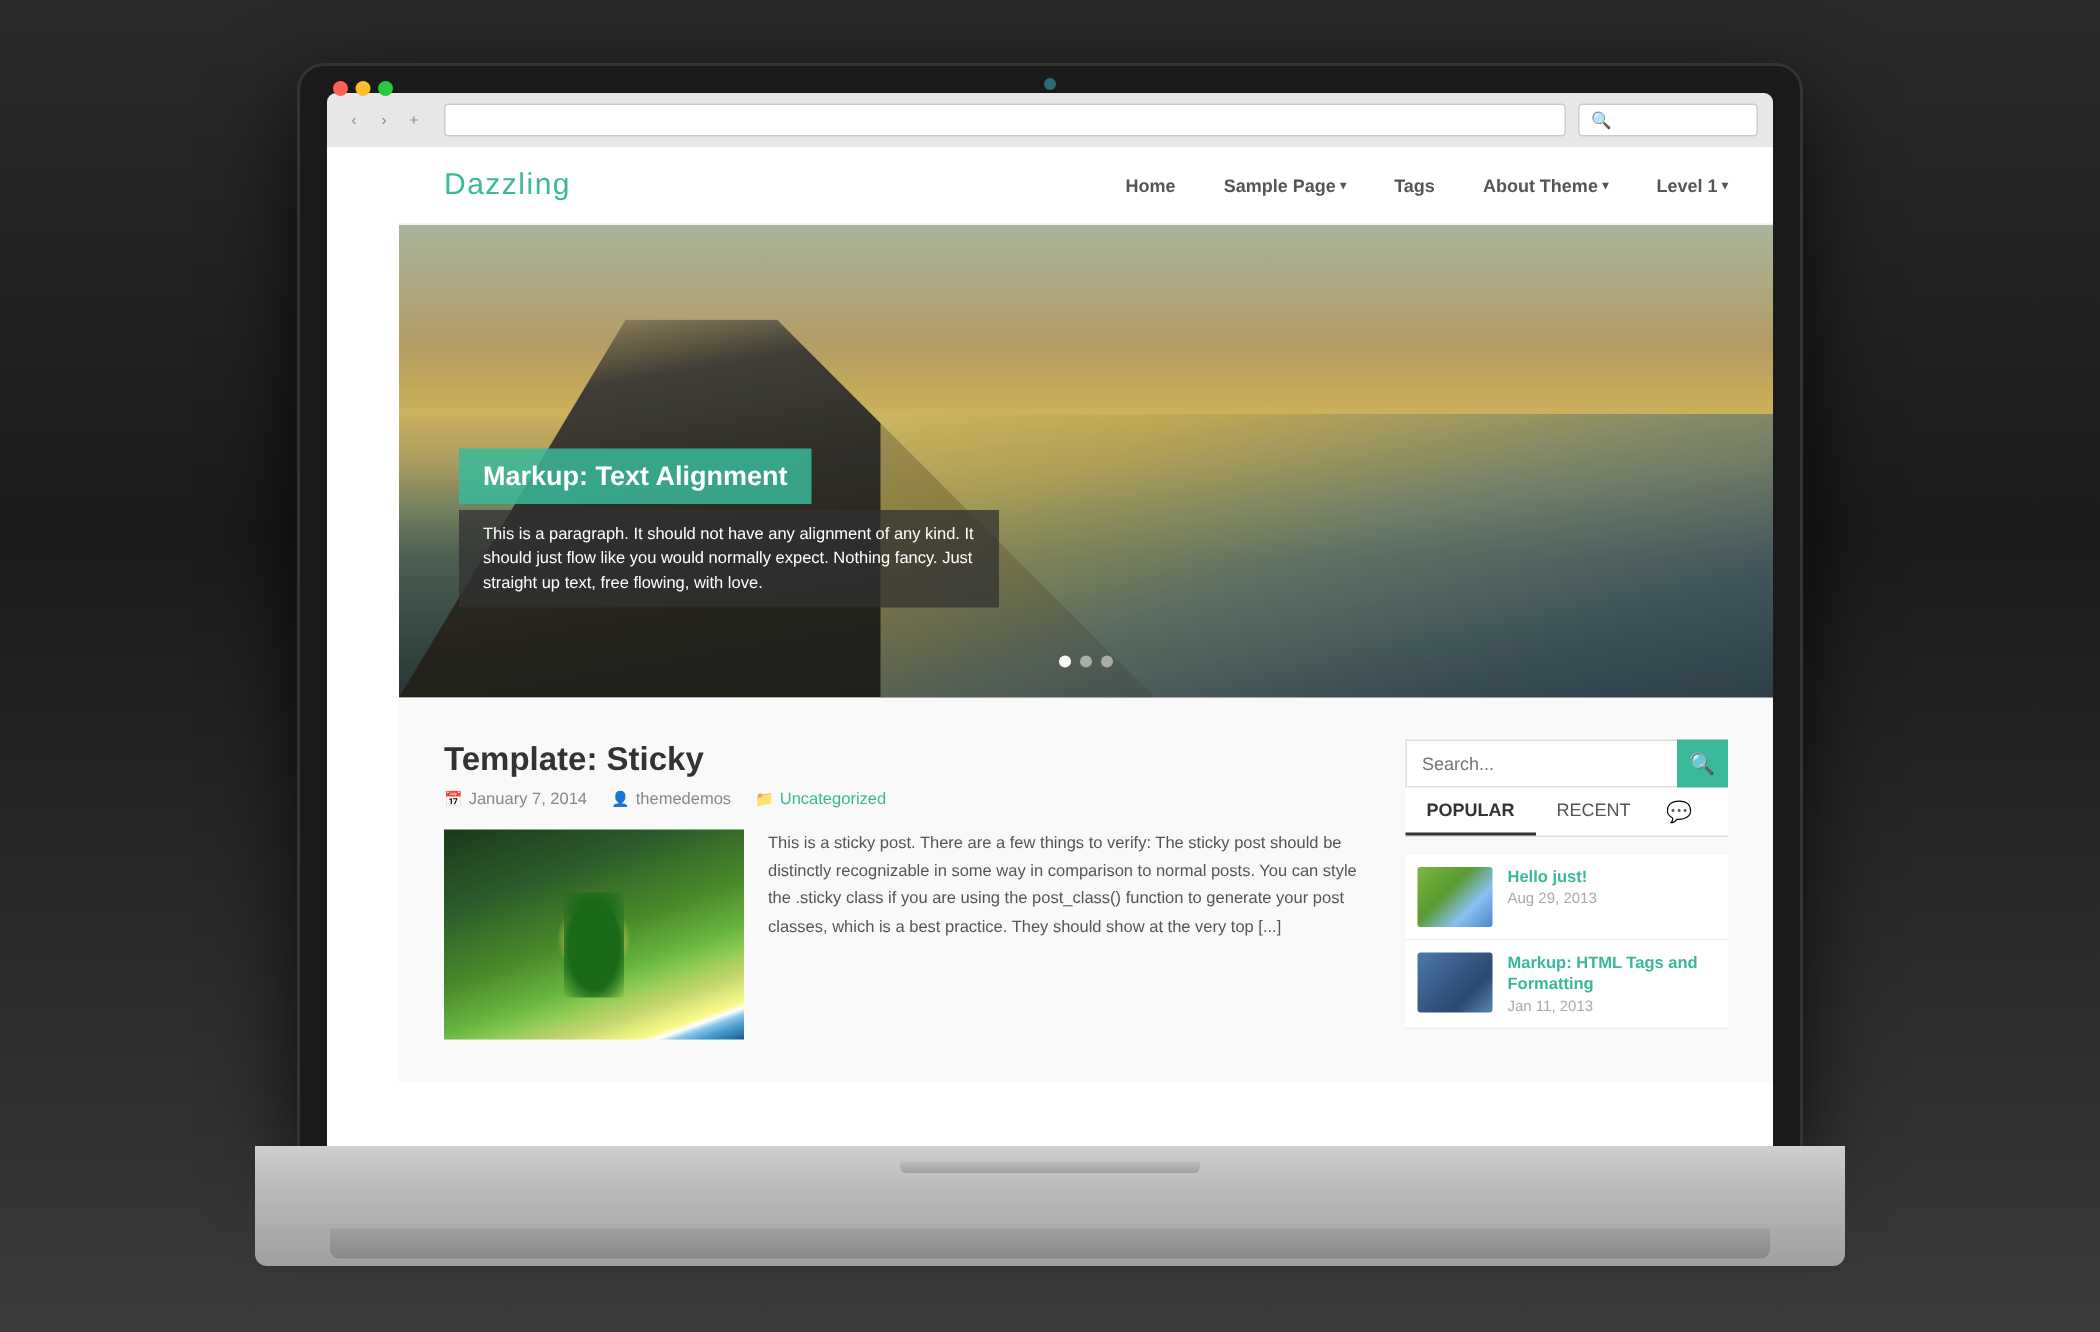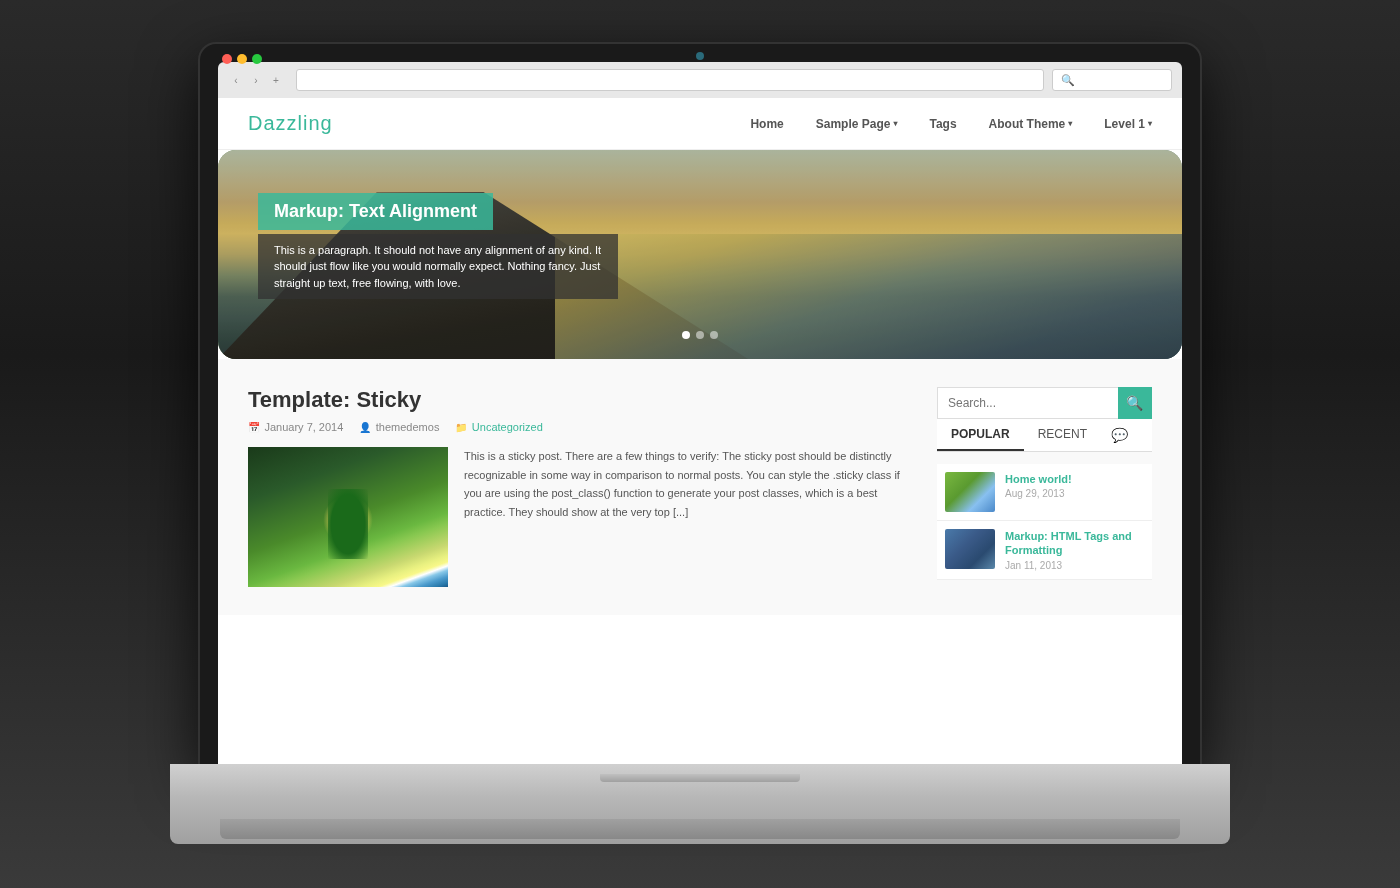--- a/index.html
+++ b/index.html
@@ -115,20 +115,21 @@
       font-size: 11px;
       color: #999;
       gap: 4px;
     }
 
     
     .website {
       background: white;
       height: calc(100% - 36px);
       overflow: hidden;
+      padding-left: 48px;
     }
 
     
     .site-nav {
       background: white;
       display: flex;
       align-items: center;
       justify-content: space-between;
       padding: 0 30px;
       height: 52px;
@@ -159,23 +160,22 @@
       gap: 3px;
     }
 
     .nav-links a .chevron {
       font-size: 8px;
     }
 
     
     .hero {
       position: relative;
-      height: 209px;
+      height: 315px;
       overflow: hidden;
-      border-radius: 18px;
     }
 
     .hero-bg {
       width: 100%;
       height: 100%;
       background: linear-gradient(
         135deg,
         #6b8a5e 0%,
         #8fa875 15%,
         #c4a55a 30%,
@@ -661,21 +661,21 @@
 
           <div class="widget-tabs">
             <div class="widget-tab active">POPULAR</div>
             <div class="widget-tab">RECENT</div>
             <div class="widget-tab-icon">💬</div>
           </div>
 
           <div class="widget-post">
             <div class="widget-thumb widget-thumb-1"></div>
             <div class="widget-post-info">
-              <div class="widget-post-title">Home world!</div>
+              <div class="widget-post-title">Hello just!</div>
               <div class="widget-post-date">Aug 29, 2013</div>
             </div>
           </div>
 
           <div class="widget-post">
             <div class="widget-thumb widget-thumb-2"></div>
             <div class="widget-post-info">
               <div class="widget-post-title">Markup: HTML Tags and Formatting</div>
               <div class="widget-post-date">Jan 11, 2013</div>
             </div>

